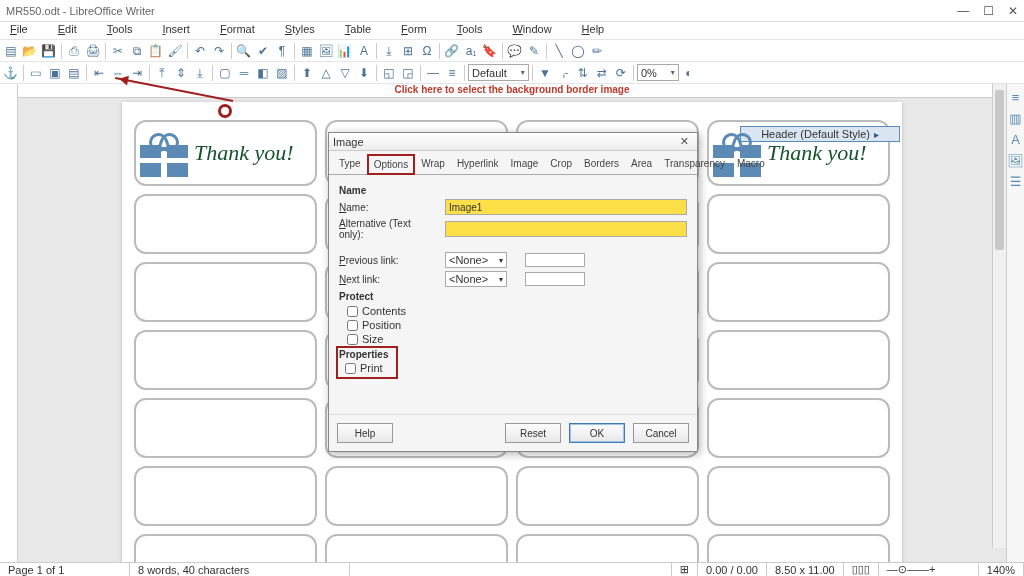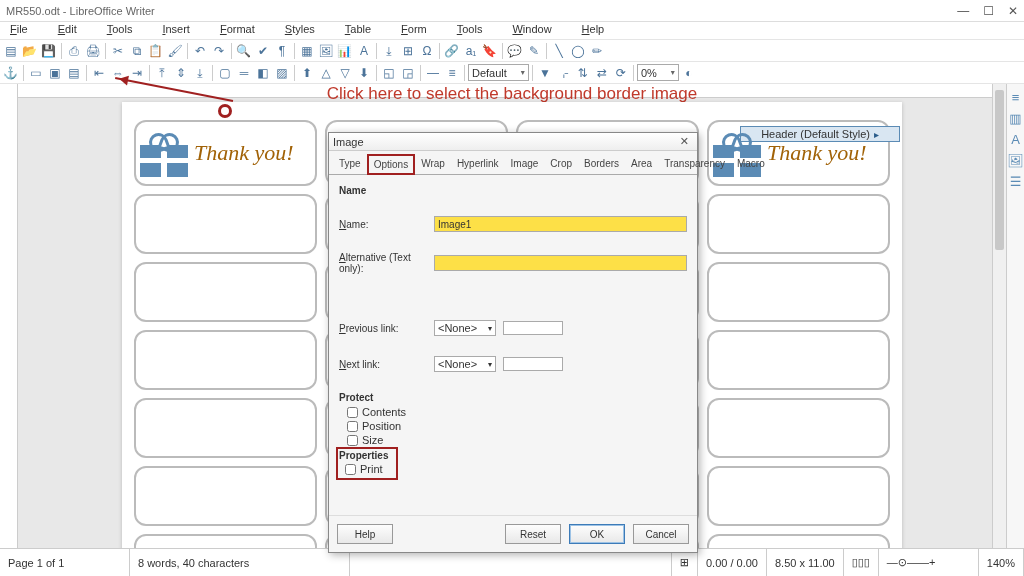--- a/index.html
+++ b/index.html
@@ -14,49 +14,49 @@
 .toolbar{height:22px;background:#fff;display:flex;align-items:center;padding:0 2px;gap:1px;border-bottom:1px solid #e5e5e5}
 .tbtn{width:18px;height:18px;display:flex;align-items:center;justify-content:center;font-size:12px;color:#4b7399}
 .tsep{width:1px;height:16px;background:#ccc;margin:0 2px}
 .tsel{height:17px;border:1px solid #aaa;font-size:10px;padding:0 3px;background:#fff;display:flex;align-items:center;gap:14px}
 .tsel::after{content:"▾";font-size:8px;color:#666}
 .workspace{position:absolute;top:84px;left:0;right:18px;bottom:14px;background:#e8e8e8;display:flex}
 .rulerV{width:18px;background:#fff;border-right:1px solid #ccc}
 .docarea{flex:1;overflow:hidden;position:relative}
 .rulerH{height:14px;background:#fff;border-bottom:1px solid #ccc;margin-left:0}
 .page{background:#fff;margin:4px auto;width:780px;height:900px;box-shadow:0 1px 4px rgba(0,0,0,.2);padding:18px 12px;position:relative}
-.hint{position:absolute;top:-18px;left:50%;transform:translateX(-50%);color:#c0392b;font-size:17px;font-weight:400;background:transparent;white-space:nowrap}
+.hint{position:absolute;top:-18px;left:50%;transform:translateX(-50%);color:#c0392b;font-size:10px;font-weight:700;background:transparent;white-space:nowrap}
 .hdrbadge{position:absolute;top:24px;right:2px;background:#d9e6f2;border:1px solid #5b8bb5;font-size:10px;padding:1px 20px;color:#2a5c8a;display:flex;align-items:center;gap:4px}
 .hdrbadge::after{content:"▸";font-size:10px;color:#2a5c8a}
 .grid{display:grid;grid-template-columns:repeat(4,1fr);gap:8px}
 .card{border:2px solid #bbb;border-radius:12px;height:60px;display:flex;align-items:center;padding:4px;background:#fff}
 .cardtall{height:66px}
 .gift{width:48px;height:48px;margin-right:6px;position:relative}
 .gift .box{position:absolute;bottom:0;left:0;width:100%;height:32px;background:#5b8bb5}
 .gift .rib{position:absolute;bottom:0;left:50%;width:6px;height:32px;background:#fff;transform:translateX(-50%)}
 .gift .ribh{position:absolute;bottom:14px;left:0;width:100%;height:5px;background:#fff}
 .gift .bow{position:absolute;top:4px;left:50%;transform:translateX(-50%);width:30px;height:14px}
 .gift .bow::before,.gift .bow::after{content:"";position:absolute;width:13px;height:13px;border:3px solid #5b8bb5;border-radius:50% 50% 0 50%;top:0}
 .gift .bow::before{left:0;transform:rotate(-20deg)}
 .gift .bow::after{right:0;transform:rotate(110deg)}
-.ty{font-family:"Brush Script MT",cursive;font-size:22px;color:#a16207;font-style:italic}
+.ty{font-family:"Brush Script MT",cursive;font-size:22px;color:#14532d;font-style:italic}
 .sidepanel{position:absolute;top:84px;right:0;width:18px;bottom:14px;background:#f7f7f7;border-left:1px solid #ccc;display:flex;flex-direction:column;align-items:center;gap:6px;padding-top:6px}
 .sidepanel span{font-size:13px;color:#5b8bb5}
-.statusbar{position:absolute;bottom:0;left:0;right:0;height:28px;background:#fff;border-top:1px solid #ccc;display:flex;align-items:center;font-size:10px;color:#555}
+.statusbar{position:absolute;bottom:0;left:0;right:0;height:14px;background:#fff;border-top:1px solid #ccc;display:flex;align-items:center;font-size:10px;color:#555}
 .statusbar>div{padding:0 8px;border-right:1px solid #ccc;height:100%;display:flex;align-items:center}
 .dialog{position:absolute;top:132px;left:328px;width:370px;background:#f5f5f5;border:1px solid #888;box-shadow:2px 2px 8px rgba(0,0,0,.3);z-index:50}
 .dlgtitle{height:18px;background:linear-gradient(#fff,#eee);display:flex;align-items:center;padding:0 4px;border-bottom:1px solid #ccc}
 .dlgtitle span:first-child{flex:1;font-size:11px}
 .dlgclose{font-size:11px;color:#555;padding:0 4px}
 .tabs{display:flex;border-bottom:1px solid #aaa;padding:0 4px;gap:0;margin-top:2px}
 .tab{padding:3px 5px;font-size:10px;color:#444;border:1px solid transparent;position:relative;top:1px}
 .tab.active{border:1px solid #aaa;border-bottom:1px solid #f5f5f5;background:#f5f5f5}
 .dlgbody{padding:6px 10px}
 .sect{font-weight:bold;font-size:10px;margin:4px 0 3px}
-.row{display:flex;align-items:center;margin:20px 0;gap:3px}
+.row{display:flex;align-items:center;margin:3px 0;gap:14px}
 .row label{width:92px;font-size:10px;text-align:left}
 .row label:first-letter{text-decoration:underline}
 .row input[type=text]{flex:1;height:16px;border:1px solid #aaa;font-size:10px;padding:0 3px;background:#fde047}
 .row textarea{flex:1;height:26px;border:1px solid #aaa;font-size:10px;padding:2px;background:#fff;resize:none}
 .row .combo{width:62px;height:16px;border:1px solid #aaa;font-size:10px;background:#fff;display:flex;align-items:center;padding:0 3px}
 .row .combo::after{content:"▾";margin-left:auto;font-size:8px}
 .row .cbx{width:60px;height:14px;border:1px solid #aaa;margin-left:4px;background:#fff;font-size:9px;display:flex;align-items:center;justify-content:center}
 .chkrow{display:flex;align-items:center;gap:4px;margin:2px 0 2px 8px;font-size:10px}
 .chkrow input{width:11px;height:11px}
 .dlgbtns{display:flex;padding:8px;gap:8px;border-top:1px solid #ddd}

